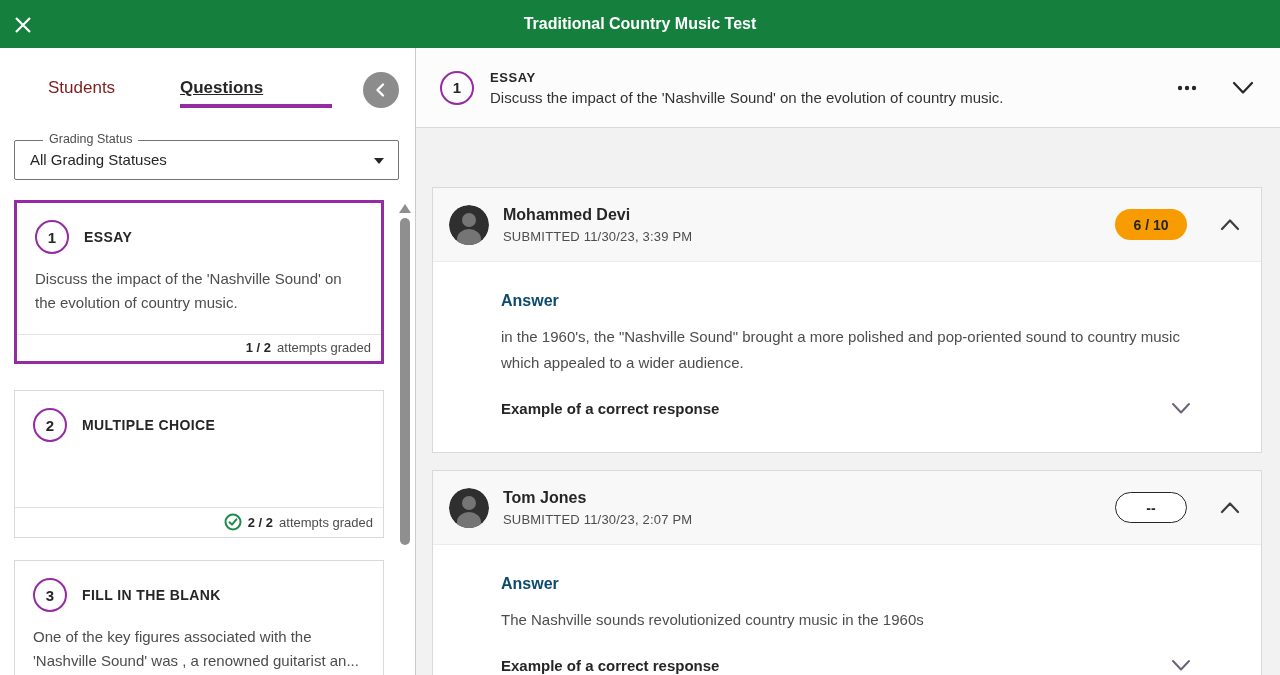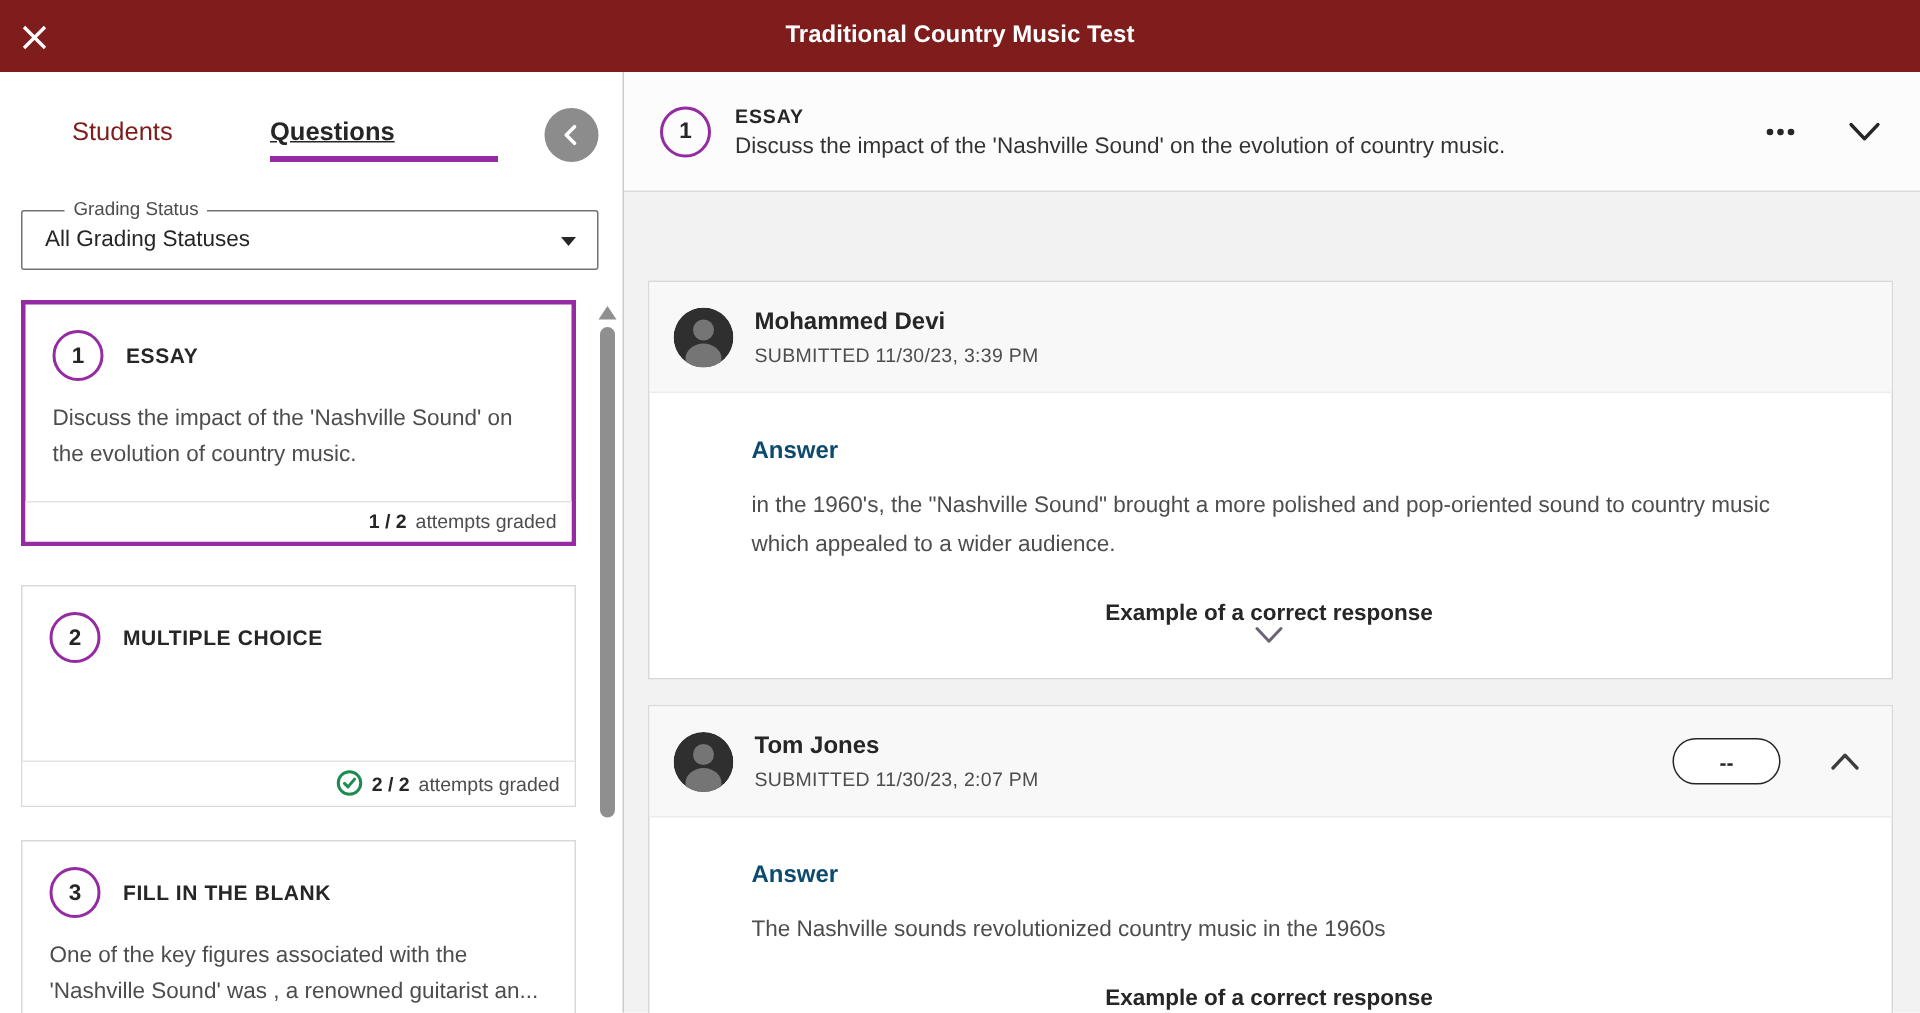--- a/index.html
+++ b/index.html
@@ -1,21 +1,21 @@
 <!DOCTYPE html>
 <html><head>
 <meta charset="utf-8">
 <style>
   * { margin:0; padding:0; box-sizing:border-box; }
   html,body { width:1280px; height:675px; overflow:hidden; background:#fff;
               font-family:"Liberation Sans","DejaVu Sans",sans-serif; color:#262626; }
 
   
   .topbar { position:absolute; left:0; top:0; width:1280px; height:48px;
-            background:#7f1d1d; display:flex; align-items:center; }
+            background:#15803d; display:flex; align-items:center; }
   .close-btn { position:absolute; left:10px; top:12px; width:26px; height:26px;
                display:flex; align-items:center; justify-content:center; cursor:pointer; }
   .topbar-title { position:absolute; left:0; right:0; text-align:center;
                   color:#fff; font-size:16px; font-weight:bold; }
 
   
   .sidebar { position:absolute; left:0; top:48px; width:416px; height:627px;
              background:#fff; border-right:1px solid #ccc; }
   .tab { position:absolute; top:30px; font-size:17px; cursor:pointer; }
   .tab-students { left:48px; color:#7f1d1d; }
@@ -79,21 +79,21 @@
   .sub-date { font-size:13px; color:#4d4d4d; margin-top:5px; letter-spacing:.2px; }
   .sub-right { margin-left:auto; display:flex; align-items:center; gap:30px; }
   .score-pill { min-width:72px; height:31px; border-radius:16px; display:flex; align-items:center;
                 justify-content:center; font-size:14px; font-weight:600; cursor:pointer; padding:0 16px; }
   .score-graded { background:#F79B00; color:#262626; }
   .score-ungraded { background:#fff; color:#262626; border:1px solid #262626; }
 
   .sub-body { padding:30px 70px 0 68px; }
   .answer-label { font-size:16px; font-weight:bold; color:#0c4a6e; }
   .answer-text { margin-top:14px; font-size:15px; line-height:26px; color:#4d4d4d; max-width:700px; }
-  .example-row { margin-top:24px; display:flex; align-items:center; justify-content:space-between; cursor:pointer;flex-direction:column; }
+  .example-row { margin-top:24px; display:flex; align-items:center; justify-content:space-between; cursor:pointer; }
   .example-label { font-size:15px; font-weight:600; color:#262626; }
 </style>
 </head>
 <body>
 
 <div class="topbar">
   <div class="close-btn">
     <svg width="20" height="20" viewBox="0 0 20 20">
         <path d="M3 3 L17 17 M17 3 L3 17" stroke="#fff" stroke-width="2.2" fill="none"></path>
       </svg>
@@ -200,20 +200,28 @@
         <svg width="40" height="40" viewBox="0 0 40 40">
             <circle cx="20" cy="20" r="20" fill="#2f2f2f"></circle>
             <circle cx="20" cy="15" r="7" fill="#757575"></circle>
             <ellipse cx="20" cy="34" rx="12" ry="10" fill="#757575"></ellipse>
           </svg>
       </div>
       <div class="sub-id">
         <div class="sub-name">Mohammed Devi</div>
         <div class="sub-date">SUBMITTED 11/30/23, 3:39 PM</div>
       </div>
+      <div class="sub-right">
+        <div class="score-pill score-graded">6 / 10</div>
+        <div class="icon-btn">
+          <svg width="20" height="13" viewBox="0 0 20 13">
+              <path d="M2 11 L10 2.5 L18 11" stroke="#3d3d3d" stroke-width="2.2" fill="none" stroke-linecap="round" stroke-linejoin="round"></path>
+            </svg>
+        </div>
+      </div>
     </div>
     <div class="sub-body">
       <div class="answer-label">Answer</div>
       <div class="answer-text">in the 1960's, the "Nashville Sound" brought a more polished and pop-oriented sound to country music which appealed to a wider audience.</div>
       <div class="example-row">
         <span class="example-label">Example of a correct response</span>
         <span style="display:flex;">
           <svg width="20" height="13" viewBox="0 0 20 13">
               <path d="M2 2 L10 10.5 L18 2" stroke="#6e6277" stroke-width="2" fill="none" stroke-linecap="round" stroke-linejoin="round"></path>
             </svg>

